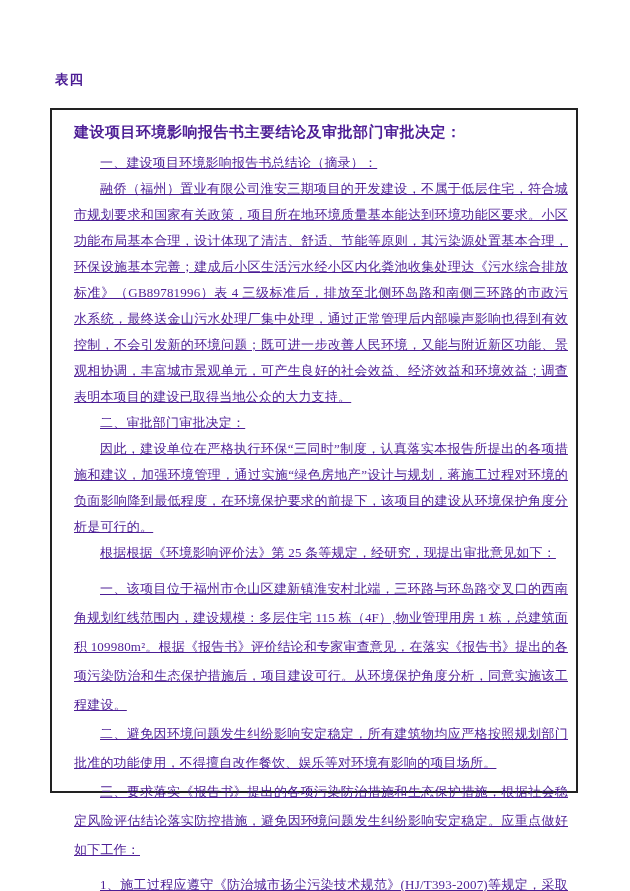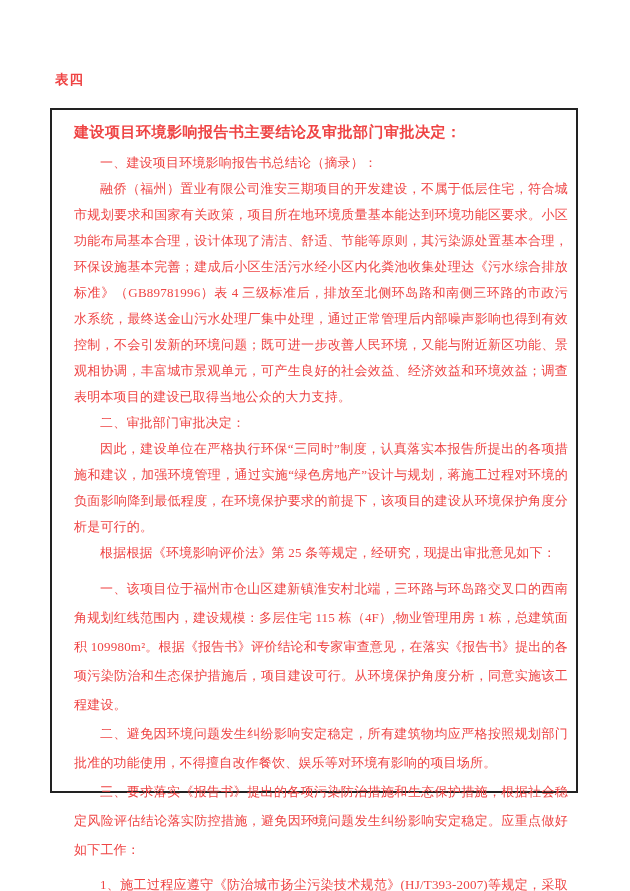--- a/index.html
+++ b/index.html
@@ -5,21 +5,21 @@
   html, body {
     margin: 0;
     padding: 0;
     background: #ffffff;
   }
   .page {
     position: relative;
     width: 630px;
     height: 891px;
     background: #ffffff;
-    color: #ef4444;
+    color: #4c1d95;
     font-family: "Liberation Serif", "DejaVu Serif", serif;
     overflow: hidden;
   }
   .table-label {
     position: absolute;
     left: 55px;
     top: 71px;
     font-size: 13.5px;
     font-weight: bold;
     letter-spacing: 1px;
@@ -39,20 +39,21 @@
     font-size: 15px;
     font-weight: bold;
     line-height: 28px;
     letter-spacing: 0.5px;
   }
   .para {
     margin: 0;
     text-indent: 2em;
     text-align: justify;
     letter-spacing: 0.2px;
+    text-decoration: underline;
   }
   .sec1 {
     font-size: 13px;
     line-height: 26px;
   }
   .sec2 {
     font-size: 13px;
     line-height: 29px;
   }
   .gap-sm { margin-top: 8px; }

